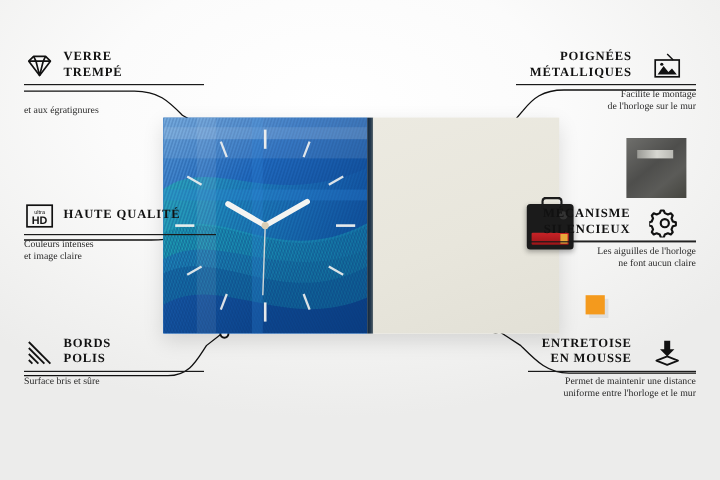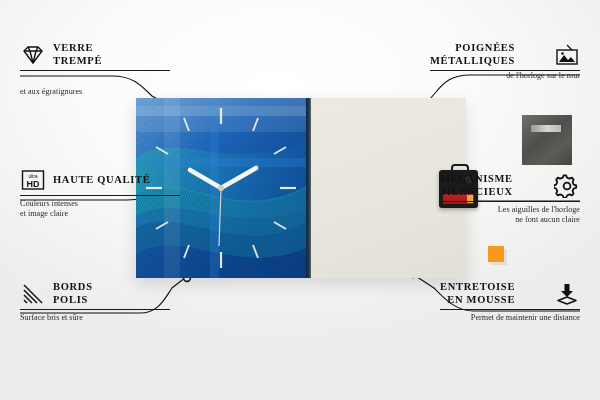--- a/index.html
+++ b/index.html
@@ -12,21 +12,21 @@
     position:relative;width:600px;height:400px;
     background:
       radial-gradient(ellipse 420px 260px at 46% 22%, #ffffff 0%, #fbfbfb 45%, #f2f2f1 78%, #ececeb 100%);
   }
   
   #lines{position:absolute;left:0;top:0;width:600px;height:400px;pointer-events:none;}
 
   
   .feat{position:absolute;}
   .feat .row{display:flex;align-items:center;gap:7px;}
-  .feat.right .row{justify-content:space-between;gap:16px;}
+  .feat.right .row{justify-content:center;gap:16px;}
   .ttl{
     font-weight:bold;font-size:10.5px;line-height:12.5px;
     letter-spacing:.7px;color:#111;text-transform:uppercase;
     white-space:nowrap;
   }
   .feat.right .ttl{text-align:right;}
   .rule{height:1px;background:#1a1a1a;margin-top:3px;}
   .sub{
     font-size:8.2px;line-height:10.2px;color:#2a2a2a;
     margin-top:3px;white-space:nowrap;
@@ -235,20 +235,21 @@
         <div class="ttl">MÉTALLIQUES</div>
       </div>
       <svg class="ico" viewBox="0 0 26 24">
         <path d="M13,2 L18,7" fill="none" stroke="#111" stroke-width="1.2"></path>
         <rect x="3" y="7" width="20" height="14" fill="none" stroke="#111" stroke-width="1.4"></rect>
         <path d="M5,19 L10,12 L14,17 L17,14 L21,19 Z" fill="#111"></path>
         <circle cx="8.5" cy="10.5" r="1.3" fill="#111"></circle>
       </svg>
     </div>
     <div class="rule" style="width:150px;"></div>
+    <div class="sub">Facilite le montage</div>
     <div class="sub" style="margin-top:0">de l'horloge sur le mur</div>
   </div>
 
   <div class="feat right" style="left:440px;top:173px;width:140px;">
     <div class="row">
       <div>
         <div class="ttl">MÉCANISME</div>
         <div class="ttl">SILENCIEUX</div>
       </div>
       <svg class="ico" viewBox="0 0 26 24">
@@ -269,15 +270,16 @@
         <div class="ttl">ENTRETOISE</div>
         <div class="ttl">EN MOUSSE</div>
       </div>
       <svg class="ico" viewBox="0 0 26 24">
         <path d="M10.5,2 L15.5,2 L15.5,9 L19,9 L13,15 L7,9 L10.5,9 Z" fill="#111"></path>
         <path d="M13,15 L22,18.5 L13,22 L4,18.5 Z" fill="none" stroke="#111" stroke-width="1.5" stroke-linejoin="round"></path>
       </svg>
     </div>
     <div class="rule" style="width:140px;"></div>
     <div class="sub">Permet de maintenir une distance</div>
+    <div class="sub" style="margin-top:0">uniforme entre l'horloge et le mur</div>
   </div>
 
 </div>
 
 </body></html>

